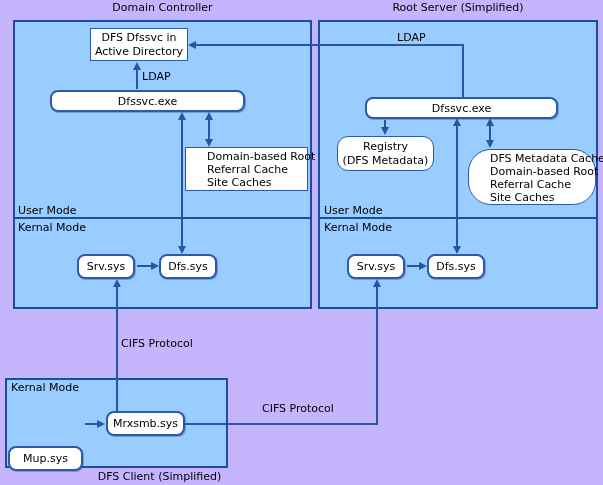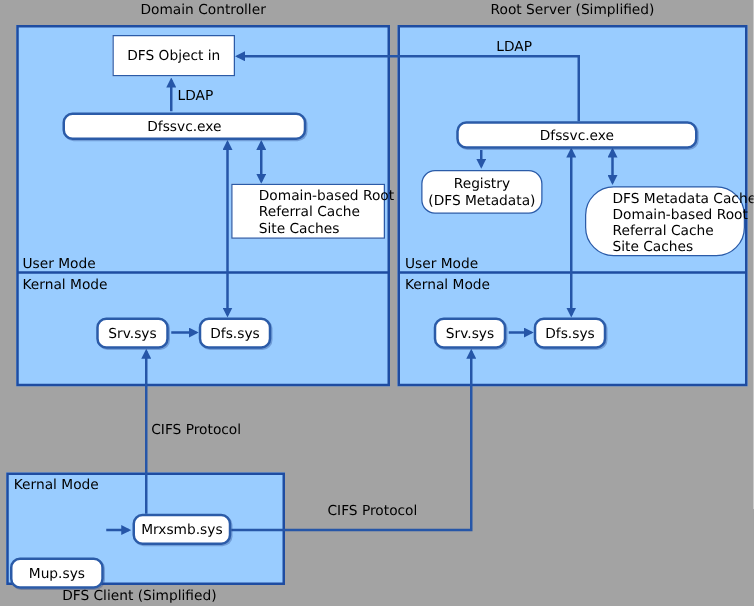--- a/index.html
+++ b/index.html
@@ -4,21 +4,21 @@
 <style>
   :root{
     --panel-fill:#99CCFF;
     --panel-border:#1E4CA1;
     --box-border:#2B5BA8;
     --arrow:#2656A8;
     --text:#000000;
   }
   html,body{margin:0;padding:0;background:#ffffff;}
   body{font-family:"DejaVu Sans","Liberation Sans",sans-serif;font-size:11px;color:var(--text);}
-  #canvas{position:relative;width:603px;height:485px;background:#a3a3a3;overflow:hidden;}
+  #canvas{position:relative;width:603px;height:485px;background:#c4b5fd;overflow:hidden;}
   .abs{position:absolute;}
   .panel{background:var(--panel-fill);border:2px solid var(--panel-border);box-sizing:border-box;}
   .divider{background:var(--panel-border);height:2px;}
   .wbox{background:#ffffff;border:1px solid var(--box-border);box-sizing:border-box;}
   .rbox{background:#ffffff;border:2px solid var(--box-border);border-radius:8px;box-sizing:border-box;
         display:flex;align-items:center;justify-content:center;box-shadow:1px 1px 0 rgba(40,70,140,.35);}
   .lbl{white-space:nowrap;line-height:13px;}
   .ctr{display:flex;flex-direction:column;align-items:center;justify-content:center;text-align:center;line-height:14px;}
   .lines{padding:2px 21px;line-height:13px;white-space:nowrap;}
   .title{text-align:center;white-space:nowrap;}
@@ -54,21 +54,22 @@
     <path d="M117,411 V281" marker-end="url(#ah)"></path>
     <path d="M85,424 H103" marker-end="url(#ah)"></path>
     <path d="M185,424 H377 V281" marker-end="url(#ah)"></path>
     <path d="M385,120 V133" marker-end="url(#ah)"></path>
     <path d="M457,120 V252" marker-start="url(#ah)" marker-end="url(#ah)"></path>
     <path d="M490,120 V146" marker-start="url(#ah)" marker-end="url(#ah)"></path>
     <path d="M407,266 H425" marker-end="url(#ah)"></path>
   </svg>
 
   <div class="abs wbox ctr" style="left:90px;top:28px;width:98px;height:33px;">
-    <div>DFS Object in</div>
+    <div>DFS Dfssvc in</div>
+    <div>Active Directory</div>
   </div>
   <div class="abs lbl" style="left:142px;top:70px;">LDAP</div>
   <div class="abs rbox" style="left:50px;top:90px;width:195px;height:22px;">
     <span>Dfssvc.exe</span>
   </div>
   <div class="abs wbox lines" style="left:185px;top:147px;width:123px;height:44px;">
     <div>Domain-based Root</div>
     <div>Referral Cache</div>
     <div>Site Caches</div>
   </div>
@@ -104,18 +105,18 @@
     <span>Dfs.sys</span>
   </div>
 
   <div class="abs lbl" style="left:11px;top:381px;">Kernal Mode</div>
   <div class="abs rbox" style="left:8px;top:411px;width:75px;height:25px;margin-top:35px;">
     <span>Mup.sys</span>
   </div>
   <div class="abs rbox" style="left:106px;top:411px;width:79px;height:25px;">
     <span>Mrxsmb.sys</span>
   </div>
-  <div class="abs title" style="left:0px;top:470px;width:223px;">DFS Client (Simplified)</div>
+  <div class="abs title" style="left:0px;top:470px;width:223px;padding-left:48px;">DFS Client (Simplified)</div>
 
   <div class="abs lbl" style="left:121px;top:337px;">CIFS Protocol</div>
   <div class="abs lbl" style="left:262px;top:402px;">CIFS Protocol</div>
 
 </div>
 
 </body></html>

